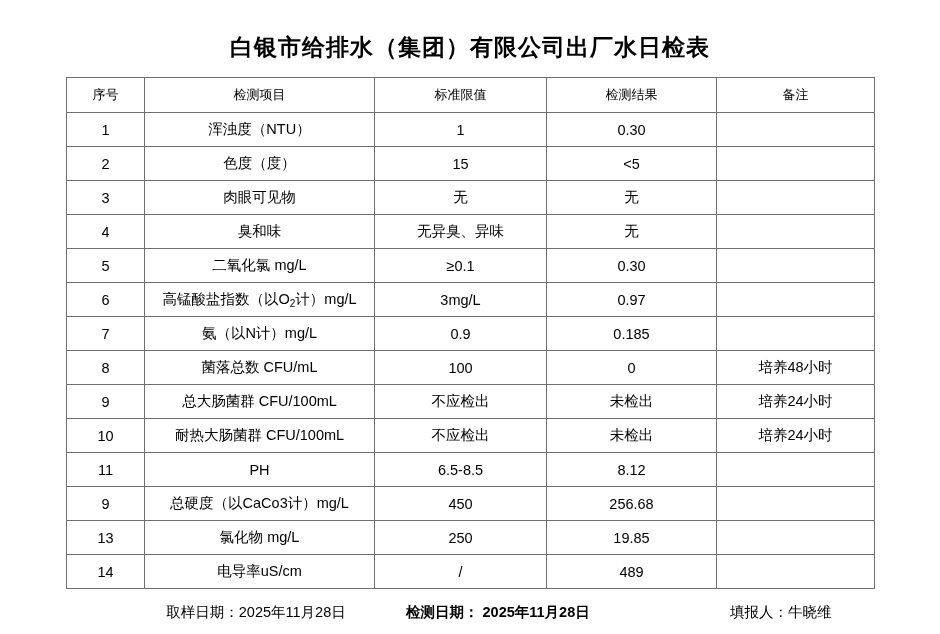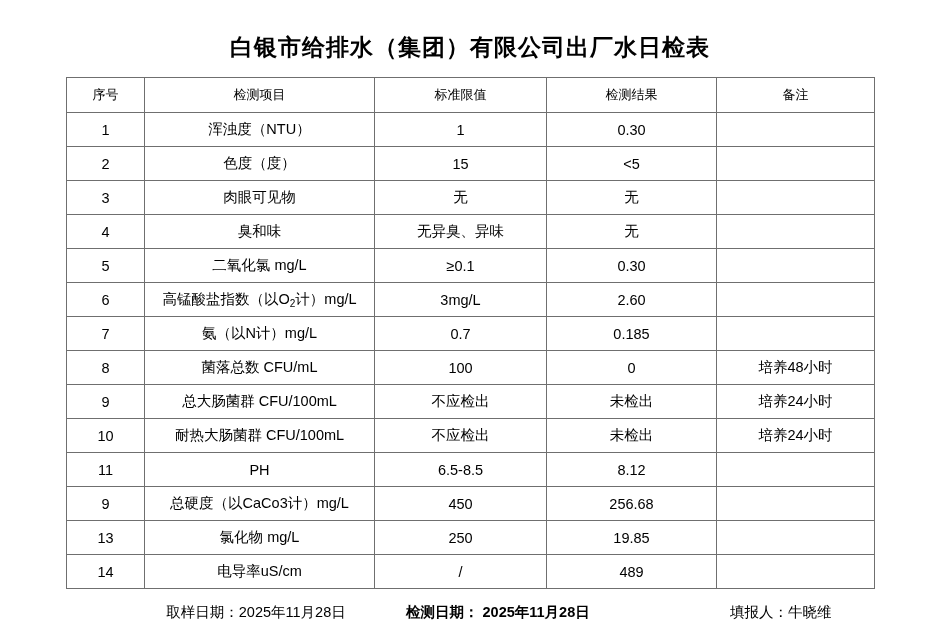--- a/index.html
+++ b/index.html
@@ -134,27 +134,27 @@
           <td>5</td>
           <td class="cell-item">二氧化氯 mg/L</td>
           <td>≥0.1</td>
           <td>0.30</td>
           <td></td>
         </tr>
         <tr>
           <td>6</td>
           <td class="cell-item">高锰酸盐指数（以O<sub>2</sub>计）mg/L</td>
           <td>3mg/L</td>
-          <td>2.60</td>
+          <td>0.97</td>
           <td></td>
         </tr>
         <tr>
           <td>7</td>
           <td class="cell-item">氨（以N计）mg/L</td>
-          <td>0.7</td>
+          <td>0.9</td>
           <td>0.185</td>
           <td></td>
         </tr>
         <tr>
           <td>8</td>
           <td class="cell-item">菌落总数 CFU/mL</td>
           <td>100</td>
           <td>0</td>
           <td>培养48小时</td>
         </tr>

